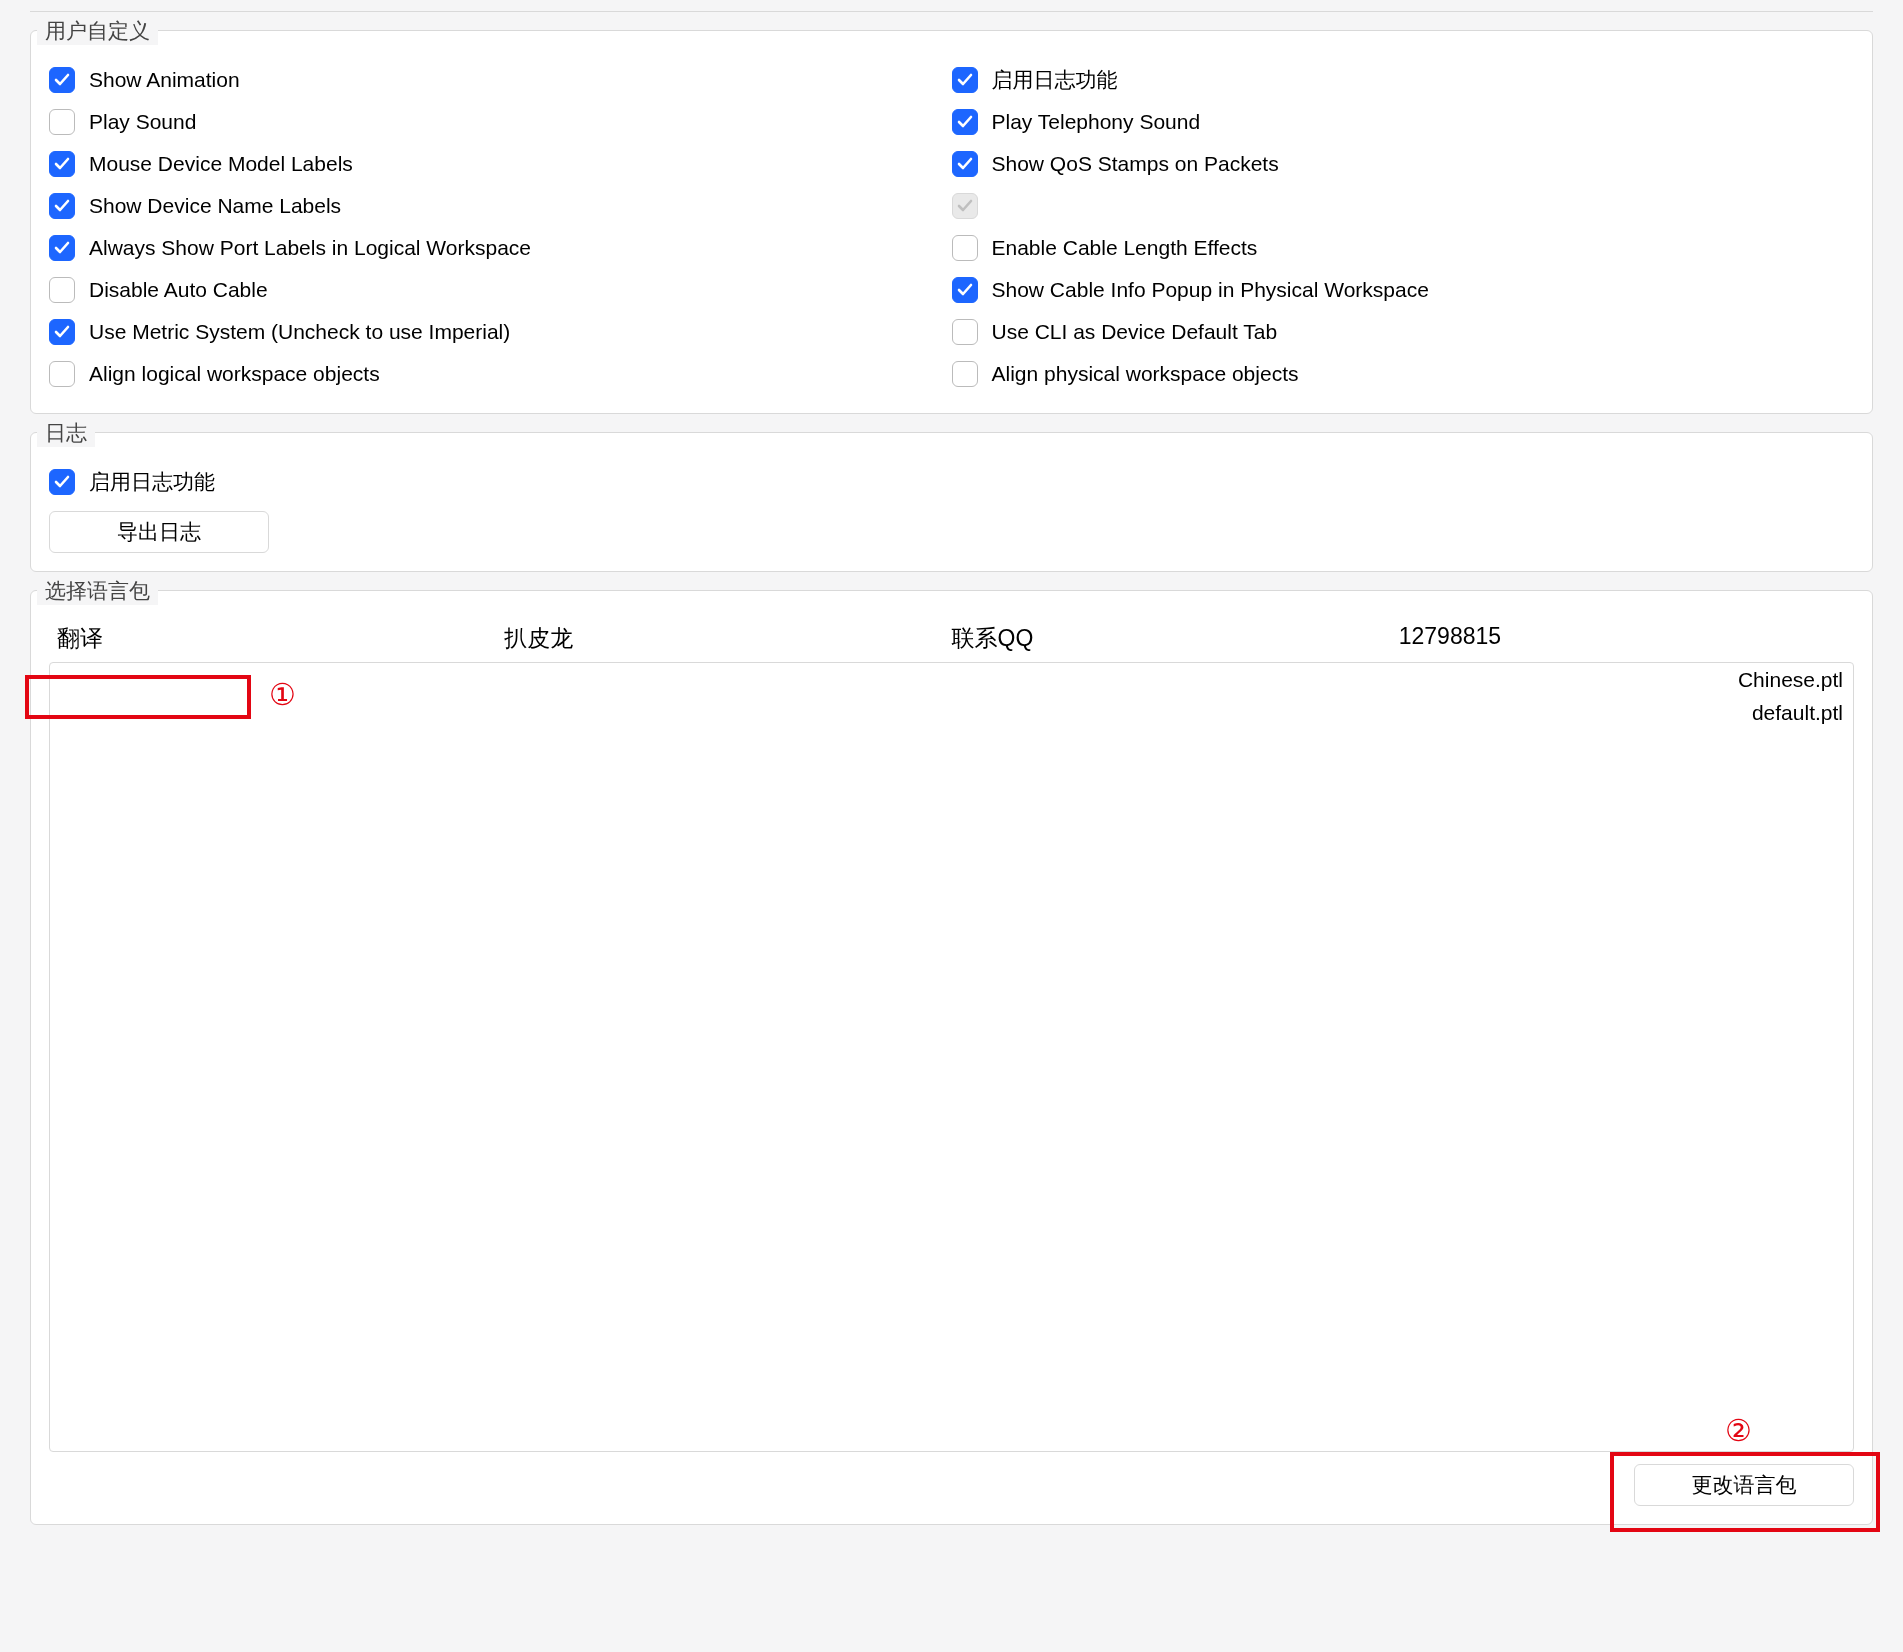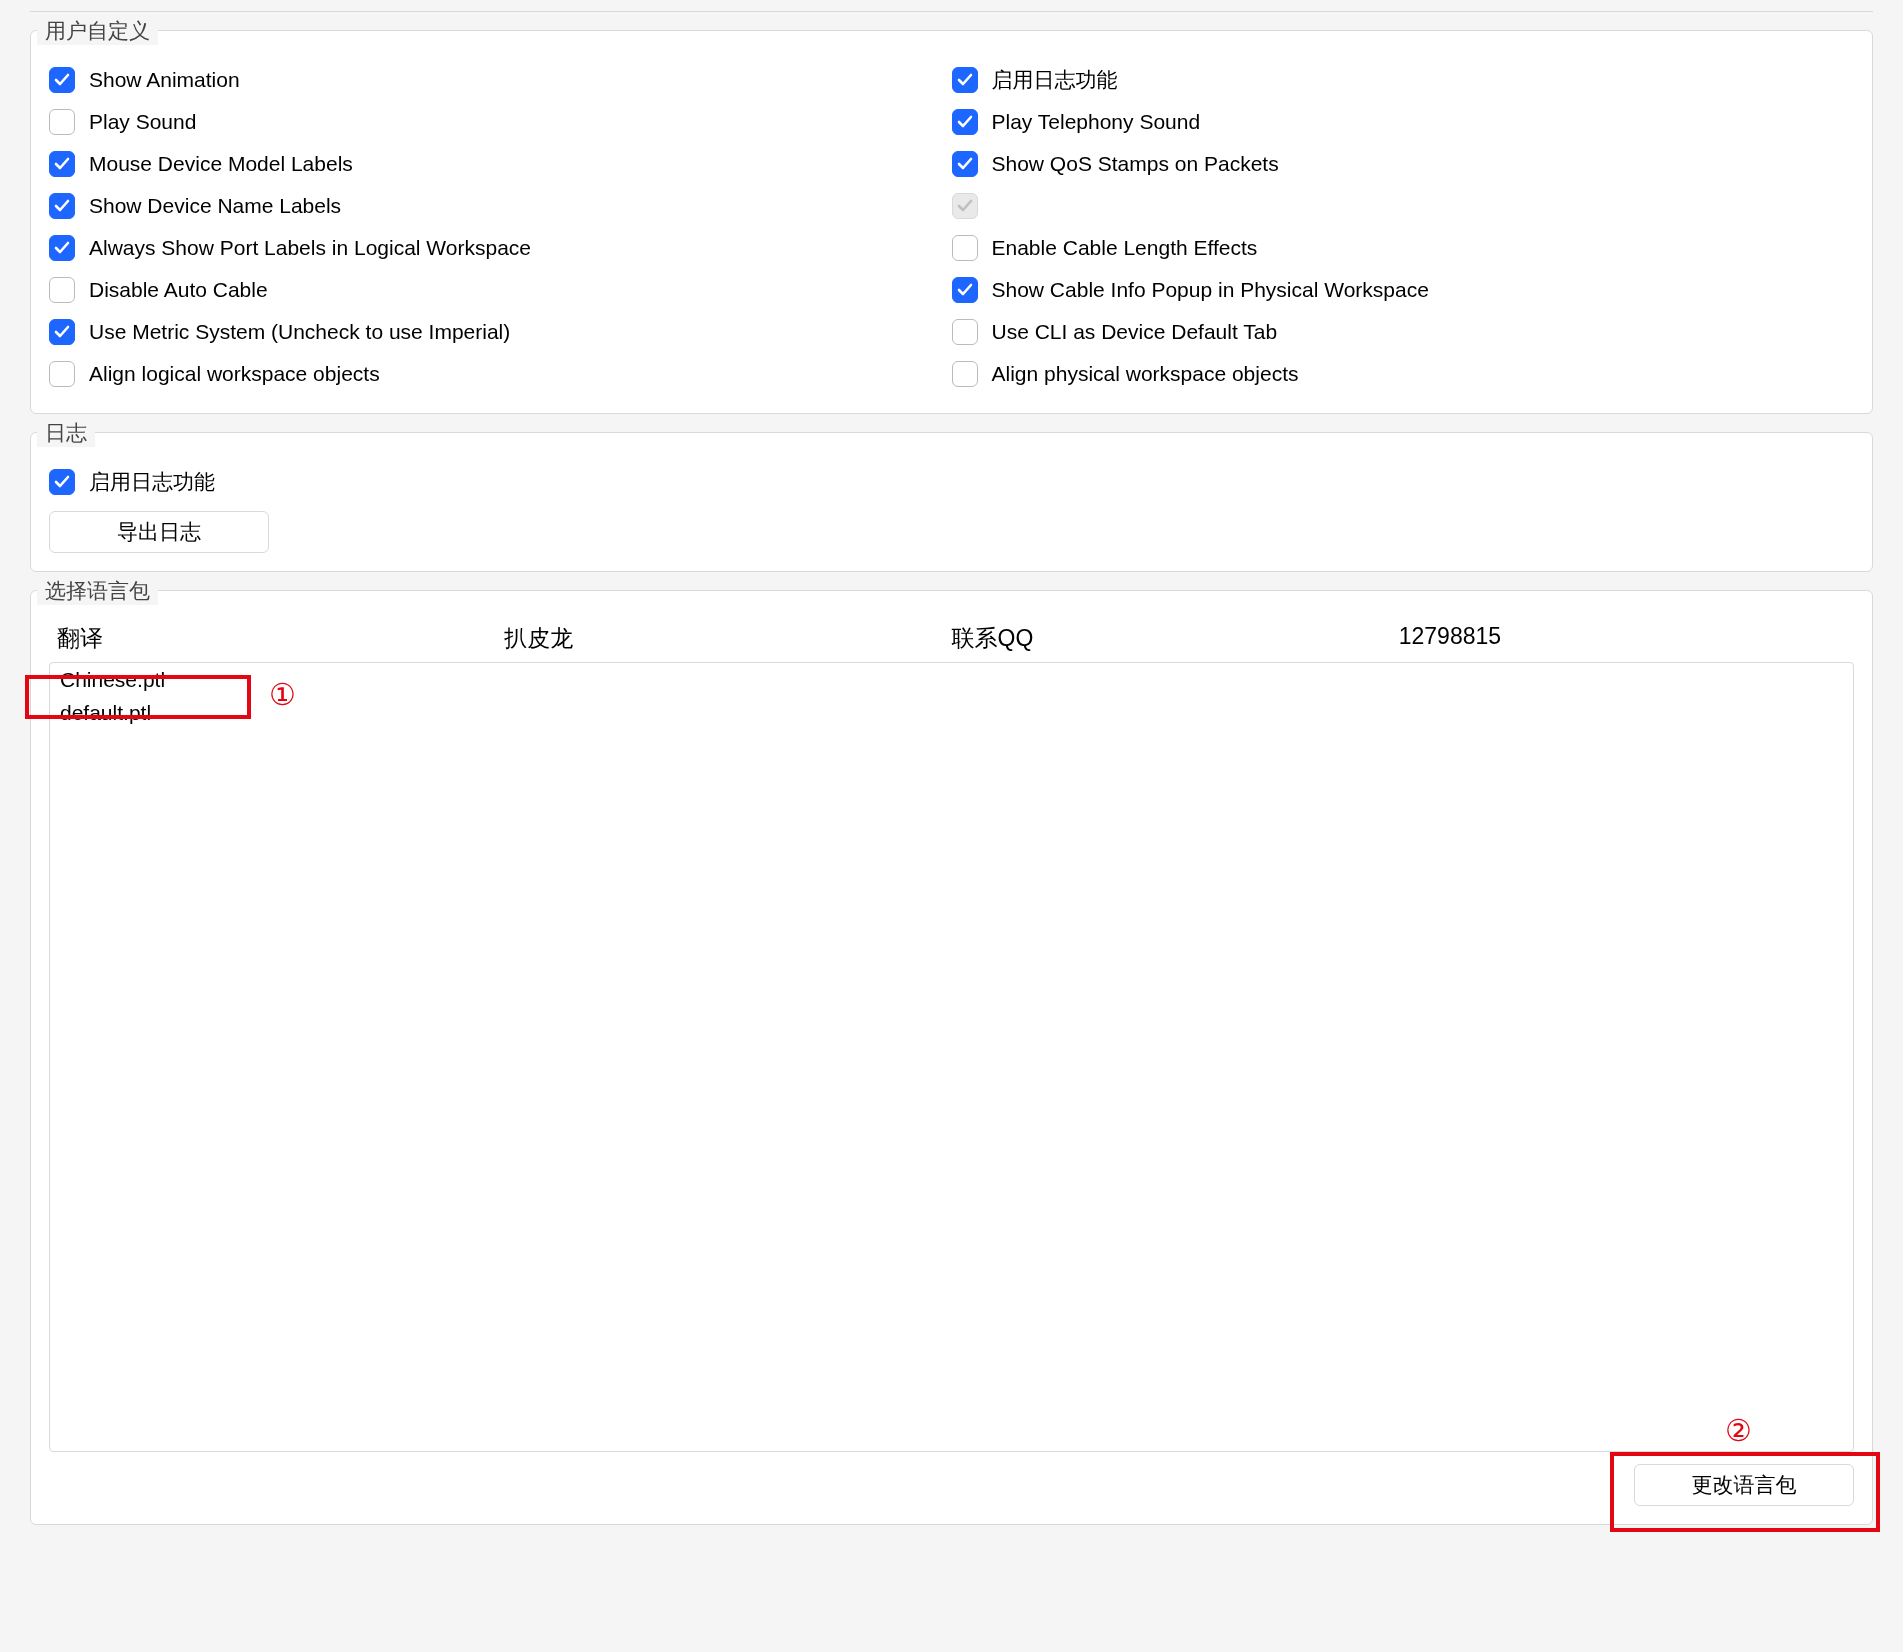--- a/index.html
+++ b/index.html
@@ -107,20 +107,21 @@
     font-size:23px;
     padding:4px 8px 8px 8px;
   }
   .lp-header > div{flex:0 0 25%;}
   .lp-list{
     border:1px solid var(--border);
     border-radius:4px;
     background:#fff;
     height:790px;
     overflow:hidden;
+    text-align:right;
   }
   .lp-item{
     padding:2px 10px;
     font-size:21px;
     cursor:pointer;
     line-height:1.4;
   }
 
   .lp-footer{
     display:flex;

